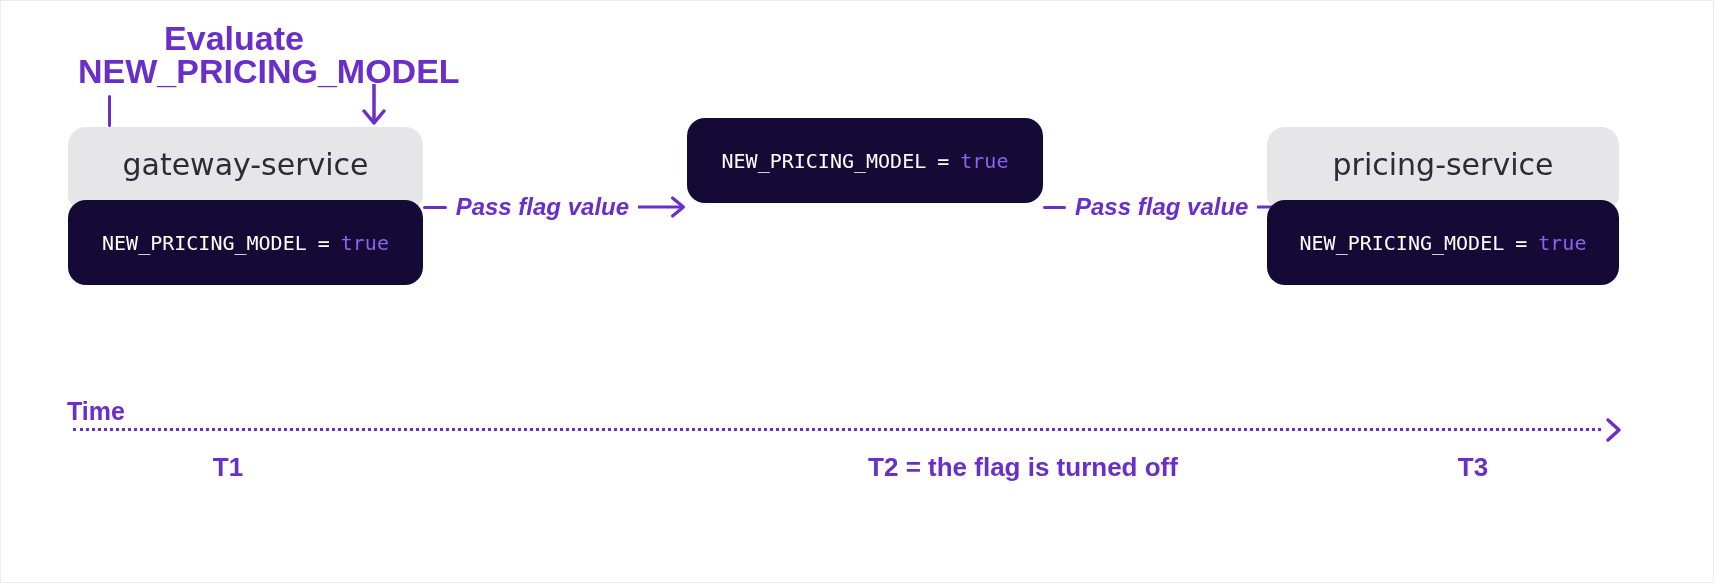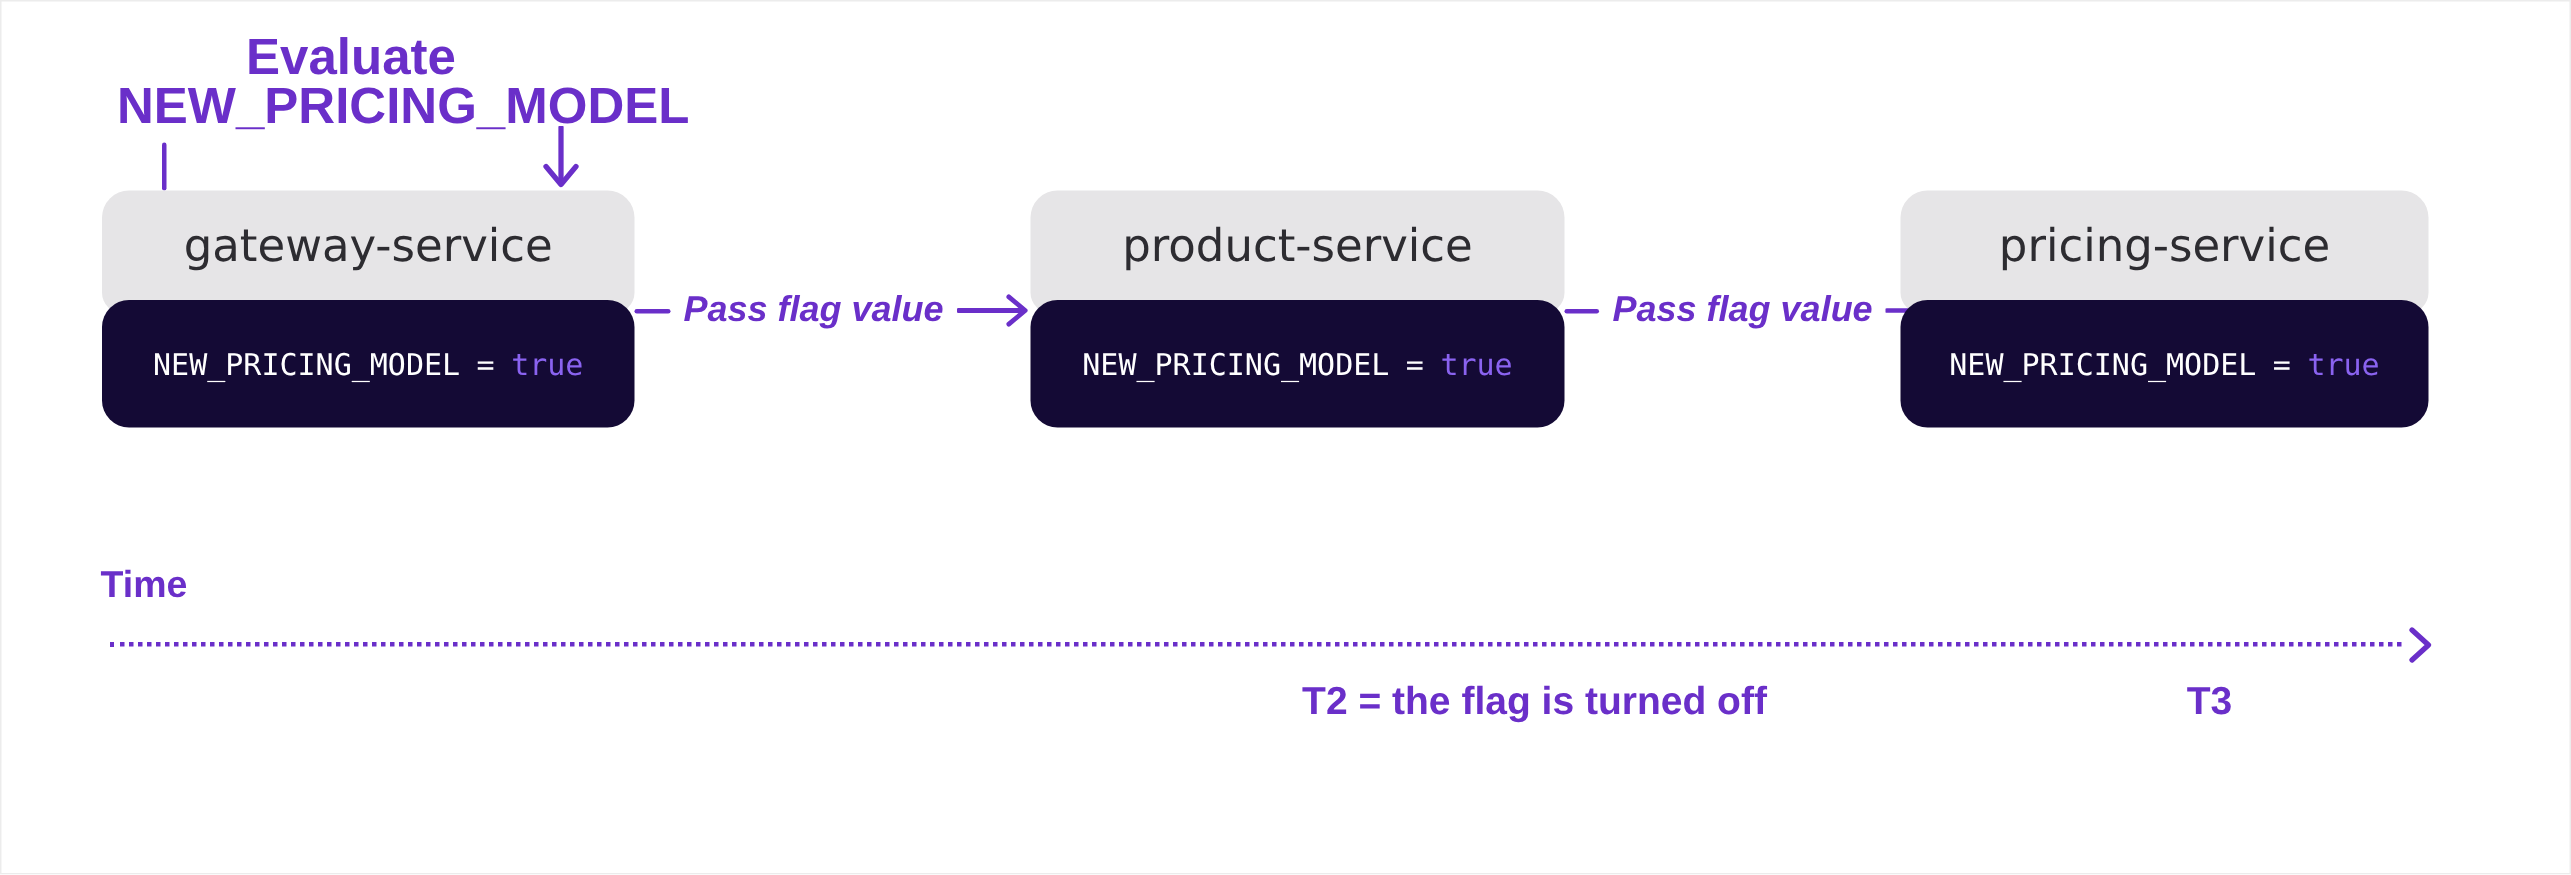--- a/index.html
+++ b/index.html
@@ -52,21 +52,21 @@
     position:absolute;top:193px;height:28px;
     display:flex;align-items:center;gap:9px;
   }
   .conn-dash{width:26px;height:3px;background:var(--purple);border-radius:2px;}
   .conn-label{
     font-size:24px;font-weight:bold;color:var(--purple);white-space:nowrap;font-style:italic;
   }
 
   
   .time-label{
-    position:absolute;left:67px;top:376px;
+    position:absolute;left:67px;top:397px;
     font-size:25px;font-weight:bold;color:var(--purple);
   }
   .timeline-dots{
     position:absolute;left:73px;top:428px;width:1528px;height:0;
     border-top:3.5px dotted var(--purple);
   }
   .timeline-arrowhead{position:absolute;left:1604px;top:417px;}
   .tl-marker{
     position:absolute;top:452px;
     font-size:26px;font-weight:bold;color:var(--purple);
@@ -111,23 +111,20 @@
     <span class="conn-label">Pass flag value</span>
     <svg width="56" height="28" viewBox="0 0 56 28">
       <g fill="none" stroke="#6A2FC9" stroke-width="3.5" stroke-linecap="round" stroke-linejoin="round">
         <path d="M1 14 L48 14"></path>
         <path d="M38 4 L50 14 L38 24"></path>
       </g>
     </svg>
   </div>
 
   <div class="service" style="left:687px;width:356px;">
-    <div class="service-top">
-      <span class="service-title">product-service</span>
-    </div>
     <div class="service-code">
       <span class="code-key">NEW_PRICING_MODEL</span>
       <span class="code-eq">=</span>
       <span class="code-val">true</span>
     </div>
   </div>
 
   <div class="connector" style="left:1043px;width:264px;">
     <span class="conn-dash"></span>
     <span class="conn-label">Pass flag value</span>
@@ -150,16 +147,17 @@
     </div>
   </div>
 
   <div class="time-label">Time</div>
   <div class="timeline-dots"></div>
   <svg class="timeline-arrowhead" width="20" height="28" viewBox="0 0 20 28">
     <g fill="none" stroke="#6A2FC9" stroke-width="3.5" stroke-linecap="round" stroke-linejoin="round">
       <path d="M4 3 L15 13 L4 23"></path>
     </g>
   </svg>
+  <div class="tl-marker t1">T1</div>
   <div class="tl-marker t2">T2 = the flag is turned off</div>
   <div class="tl-marker t3">T3</div>
 
 </div>
 
 </body></html>

